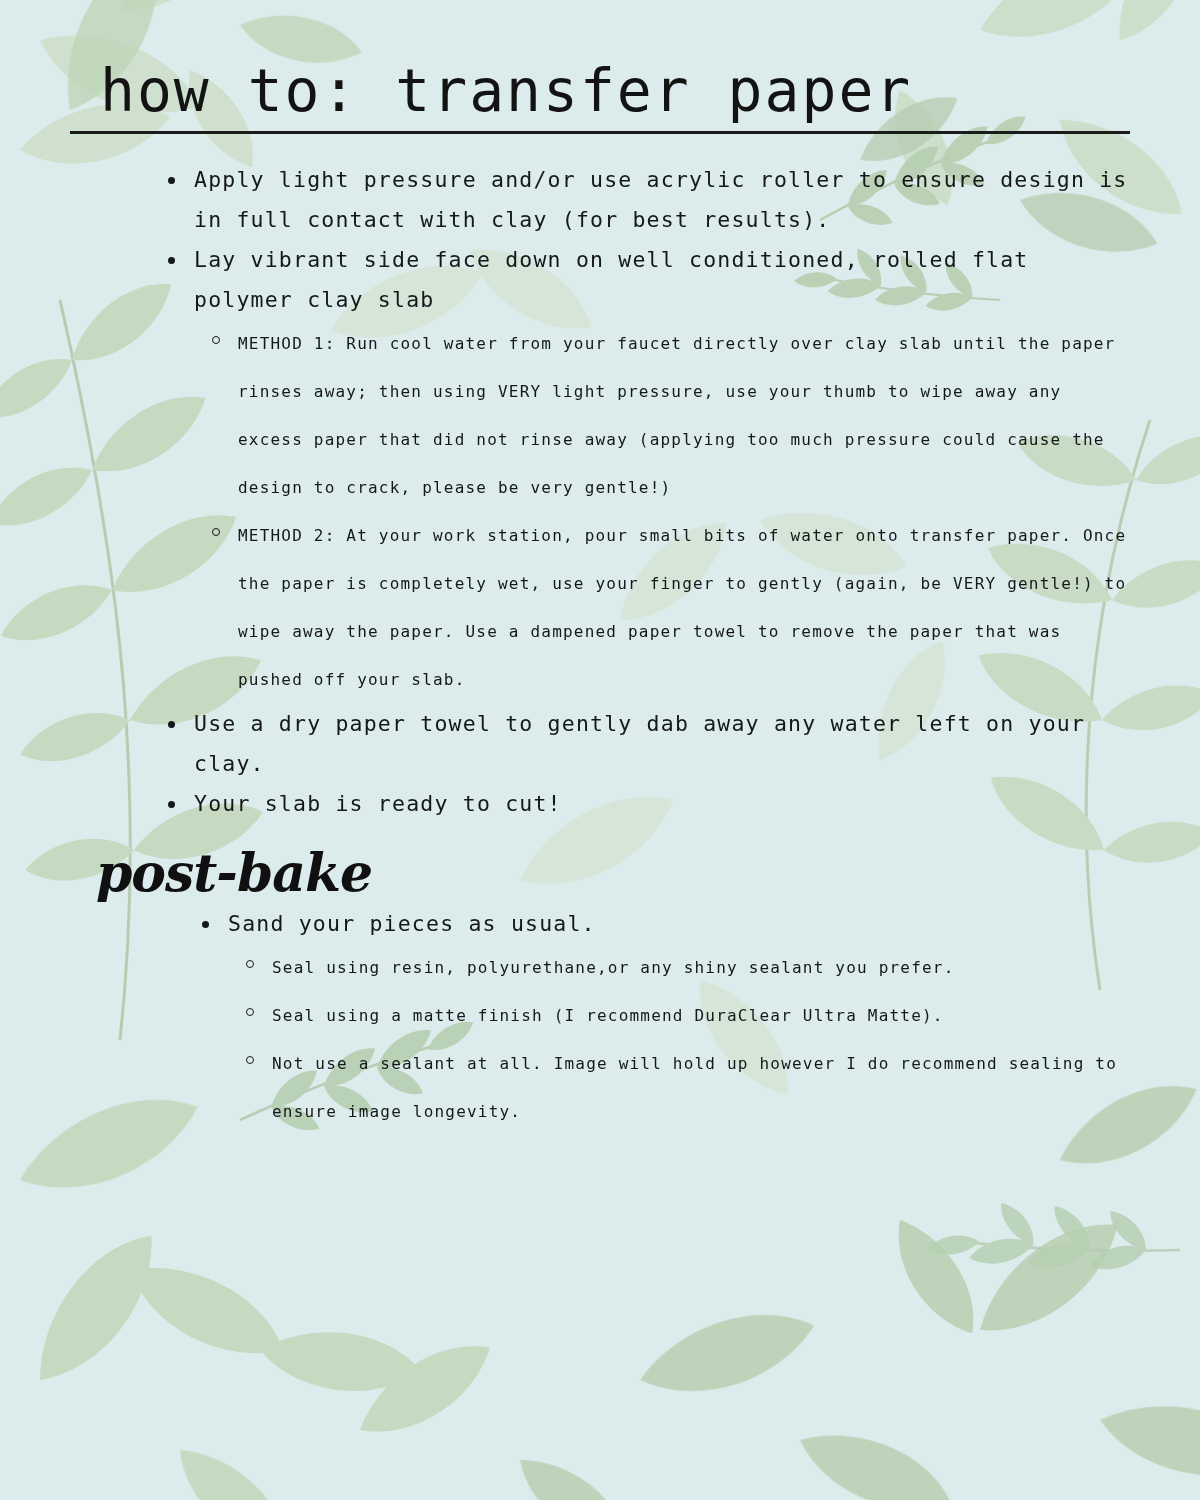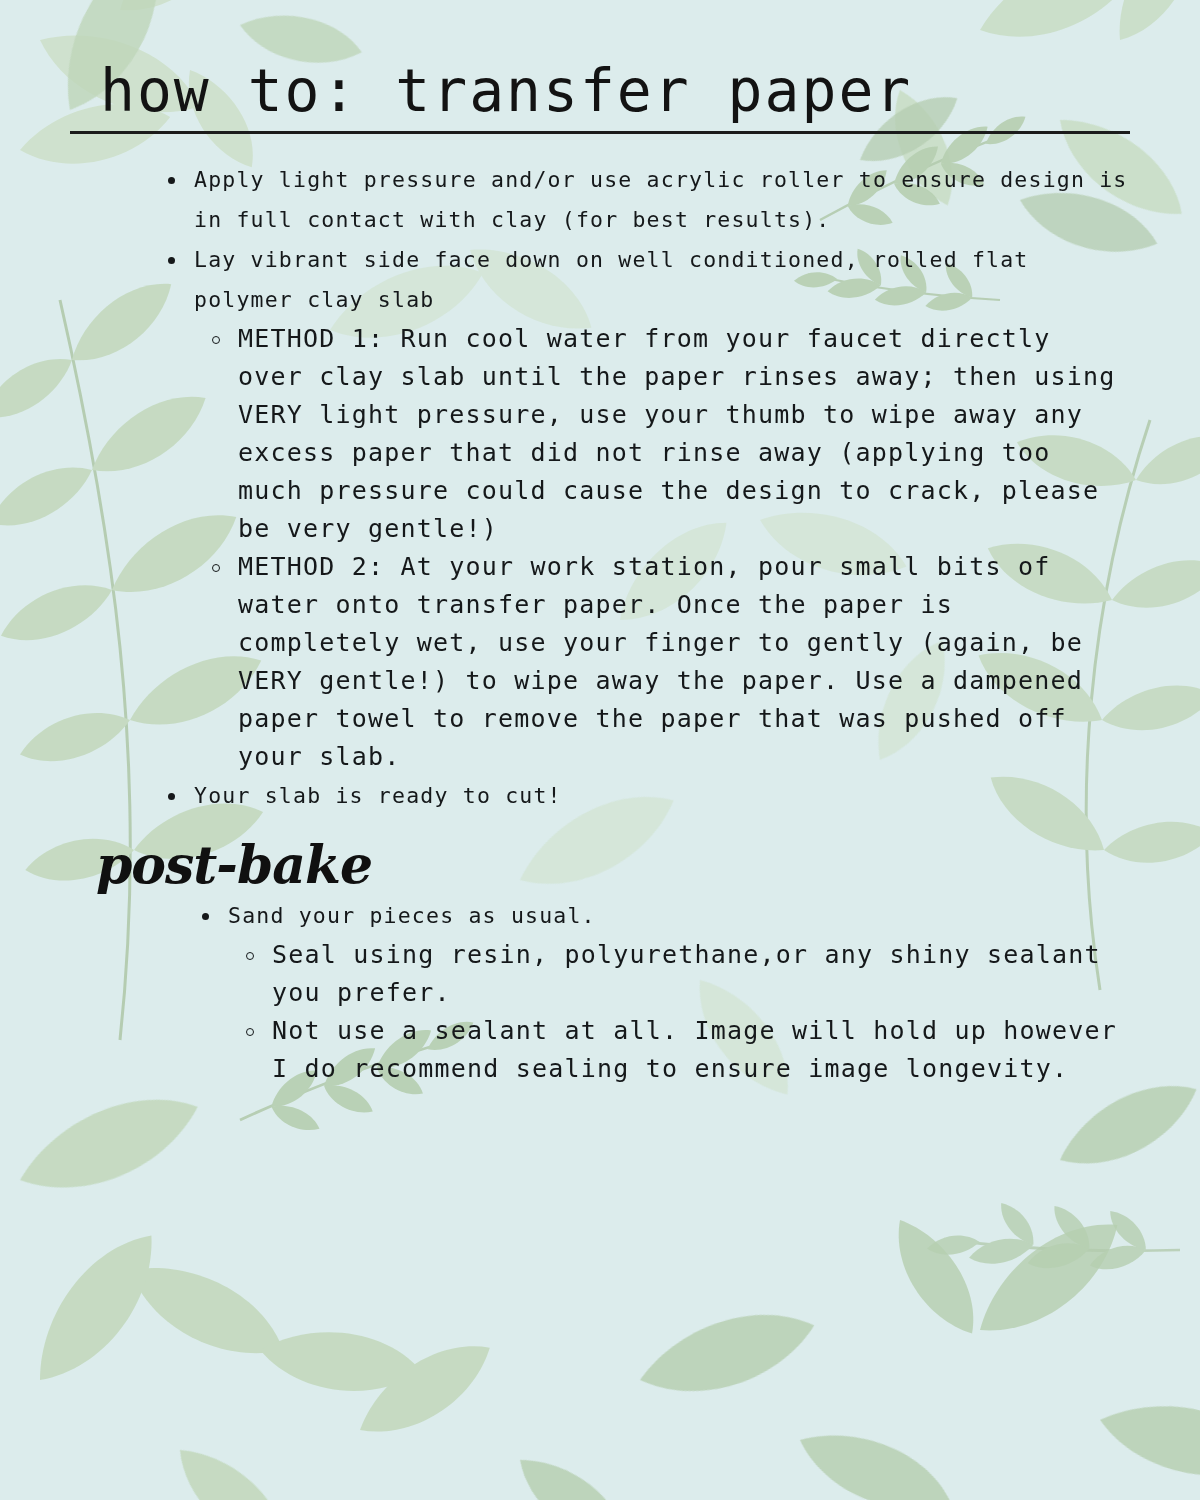--- a/index.html
+++ b/index.html
@@ -89,22 +89,22 @@
     position: absolute;
     left: 8px;
     top: 17px;
     width: 7px;
     height: 7px;
     border-radius: 50%;
     background: #15181a;
   }
 
   li.lvl2 {
-    font-size: 25px;
-    line-height: 38px;
+    font-size: 16px;
+    line-height: 48px;
     padding-left: 34px;
     margin-left: 134px;
   }
   li.lvl2::before {
     content: "";
     position: absolute;
     left: 8px;
     top: 16px;
     width: 8px;
     height: 8px;
@@ -363,26 +363,28 @@
   </div>
 
 
   <ul class="prebake">
     <li class="lvl1">Apply light pressure and/or use acrylic roller to ensure design is in full contact with clay (for best results).</li>
     <li class="lvl1">Lay vibrant side face down on well conditioned, rolled flat polymer clay slab</li>
     <ul class="sub">
       <li class="lvl2">METHOD 1: Run cool water from your faucet directly over clay slab until the paper rinses away; then using VERY light pressure, use your thumb to wipe away any excess paper that did not rinse away (applying too much pressure could cause the design to crack, please be very gentle!)</li>
       <li class="lvl2">METHOD 2: At your work station, pour small bits of water onto transfer paper. Once the paper is completely wet, use your finger to gently (again, be VERY gentle!) to wipe away the paper. Use a dampened paper towel to remove the paper that was pushed off your slab.</li>
     </ul>
+    <li class="lvl1">Use a dry paper towel to gently dab away any water left on your clay.</li>
     <li class="lvl1">Your slab is ready to cut!</li>
   </ul>
 
   <h2 class="section-heading post">post-bake</h2>
 
   <ul class="postbake">
     <li class="lvl1">Sand your pieces as usual.</li>
     <ul class="sub">
       <li class="lvl2">Seal using resin, polyurethane,or any shiny sealant you prefer.</li>
+      <li class="lvl2">Seal using a matte finish (I recommend DuraClear Ultra Matte).</li>
       <li class="lvl2">Not use a sealant at all. Image will hold up however I do recommend sealing to ensure image longevity.</li>
     </ul>
   </ul>
 
 </div>
 
 </body></html>

